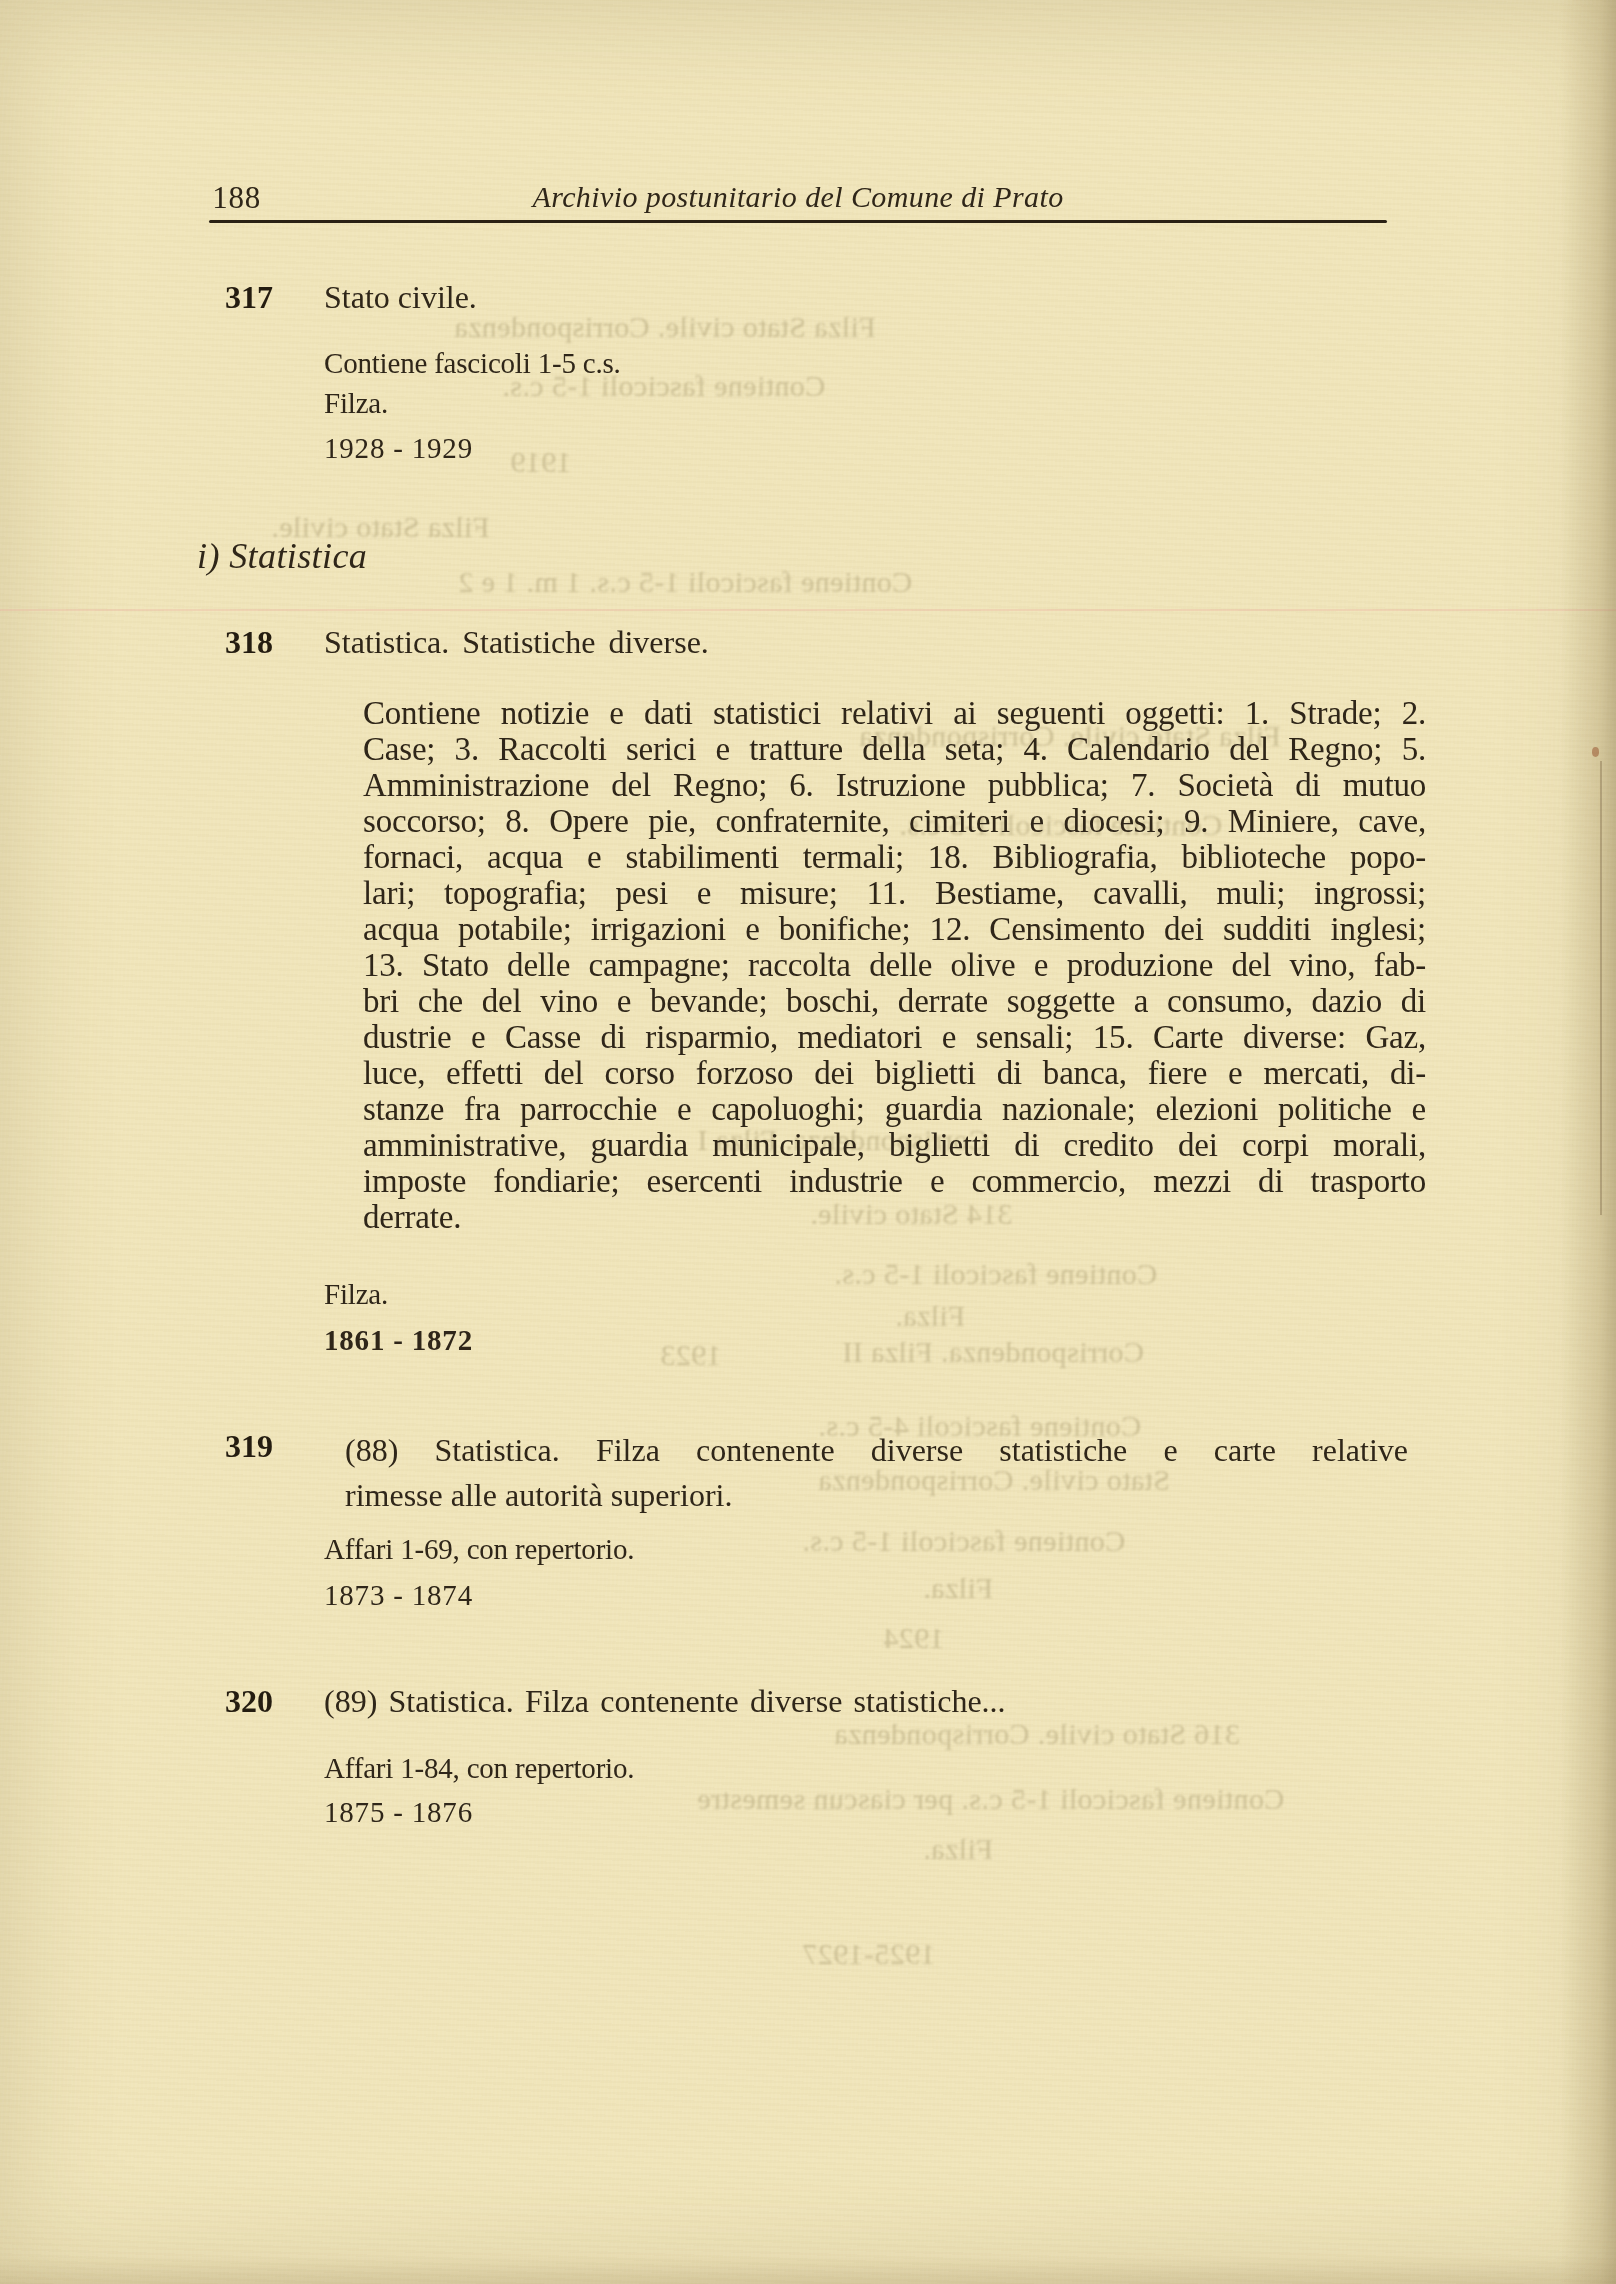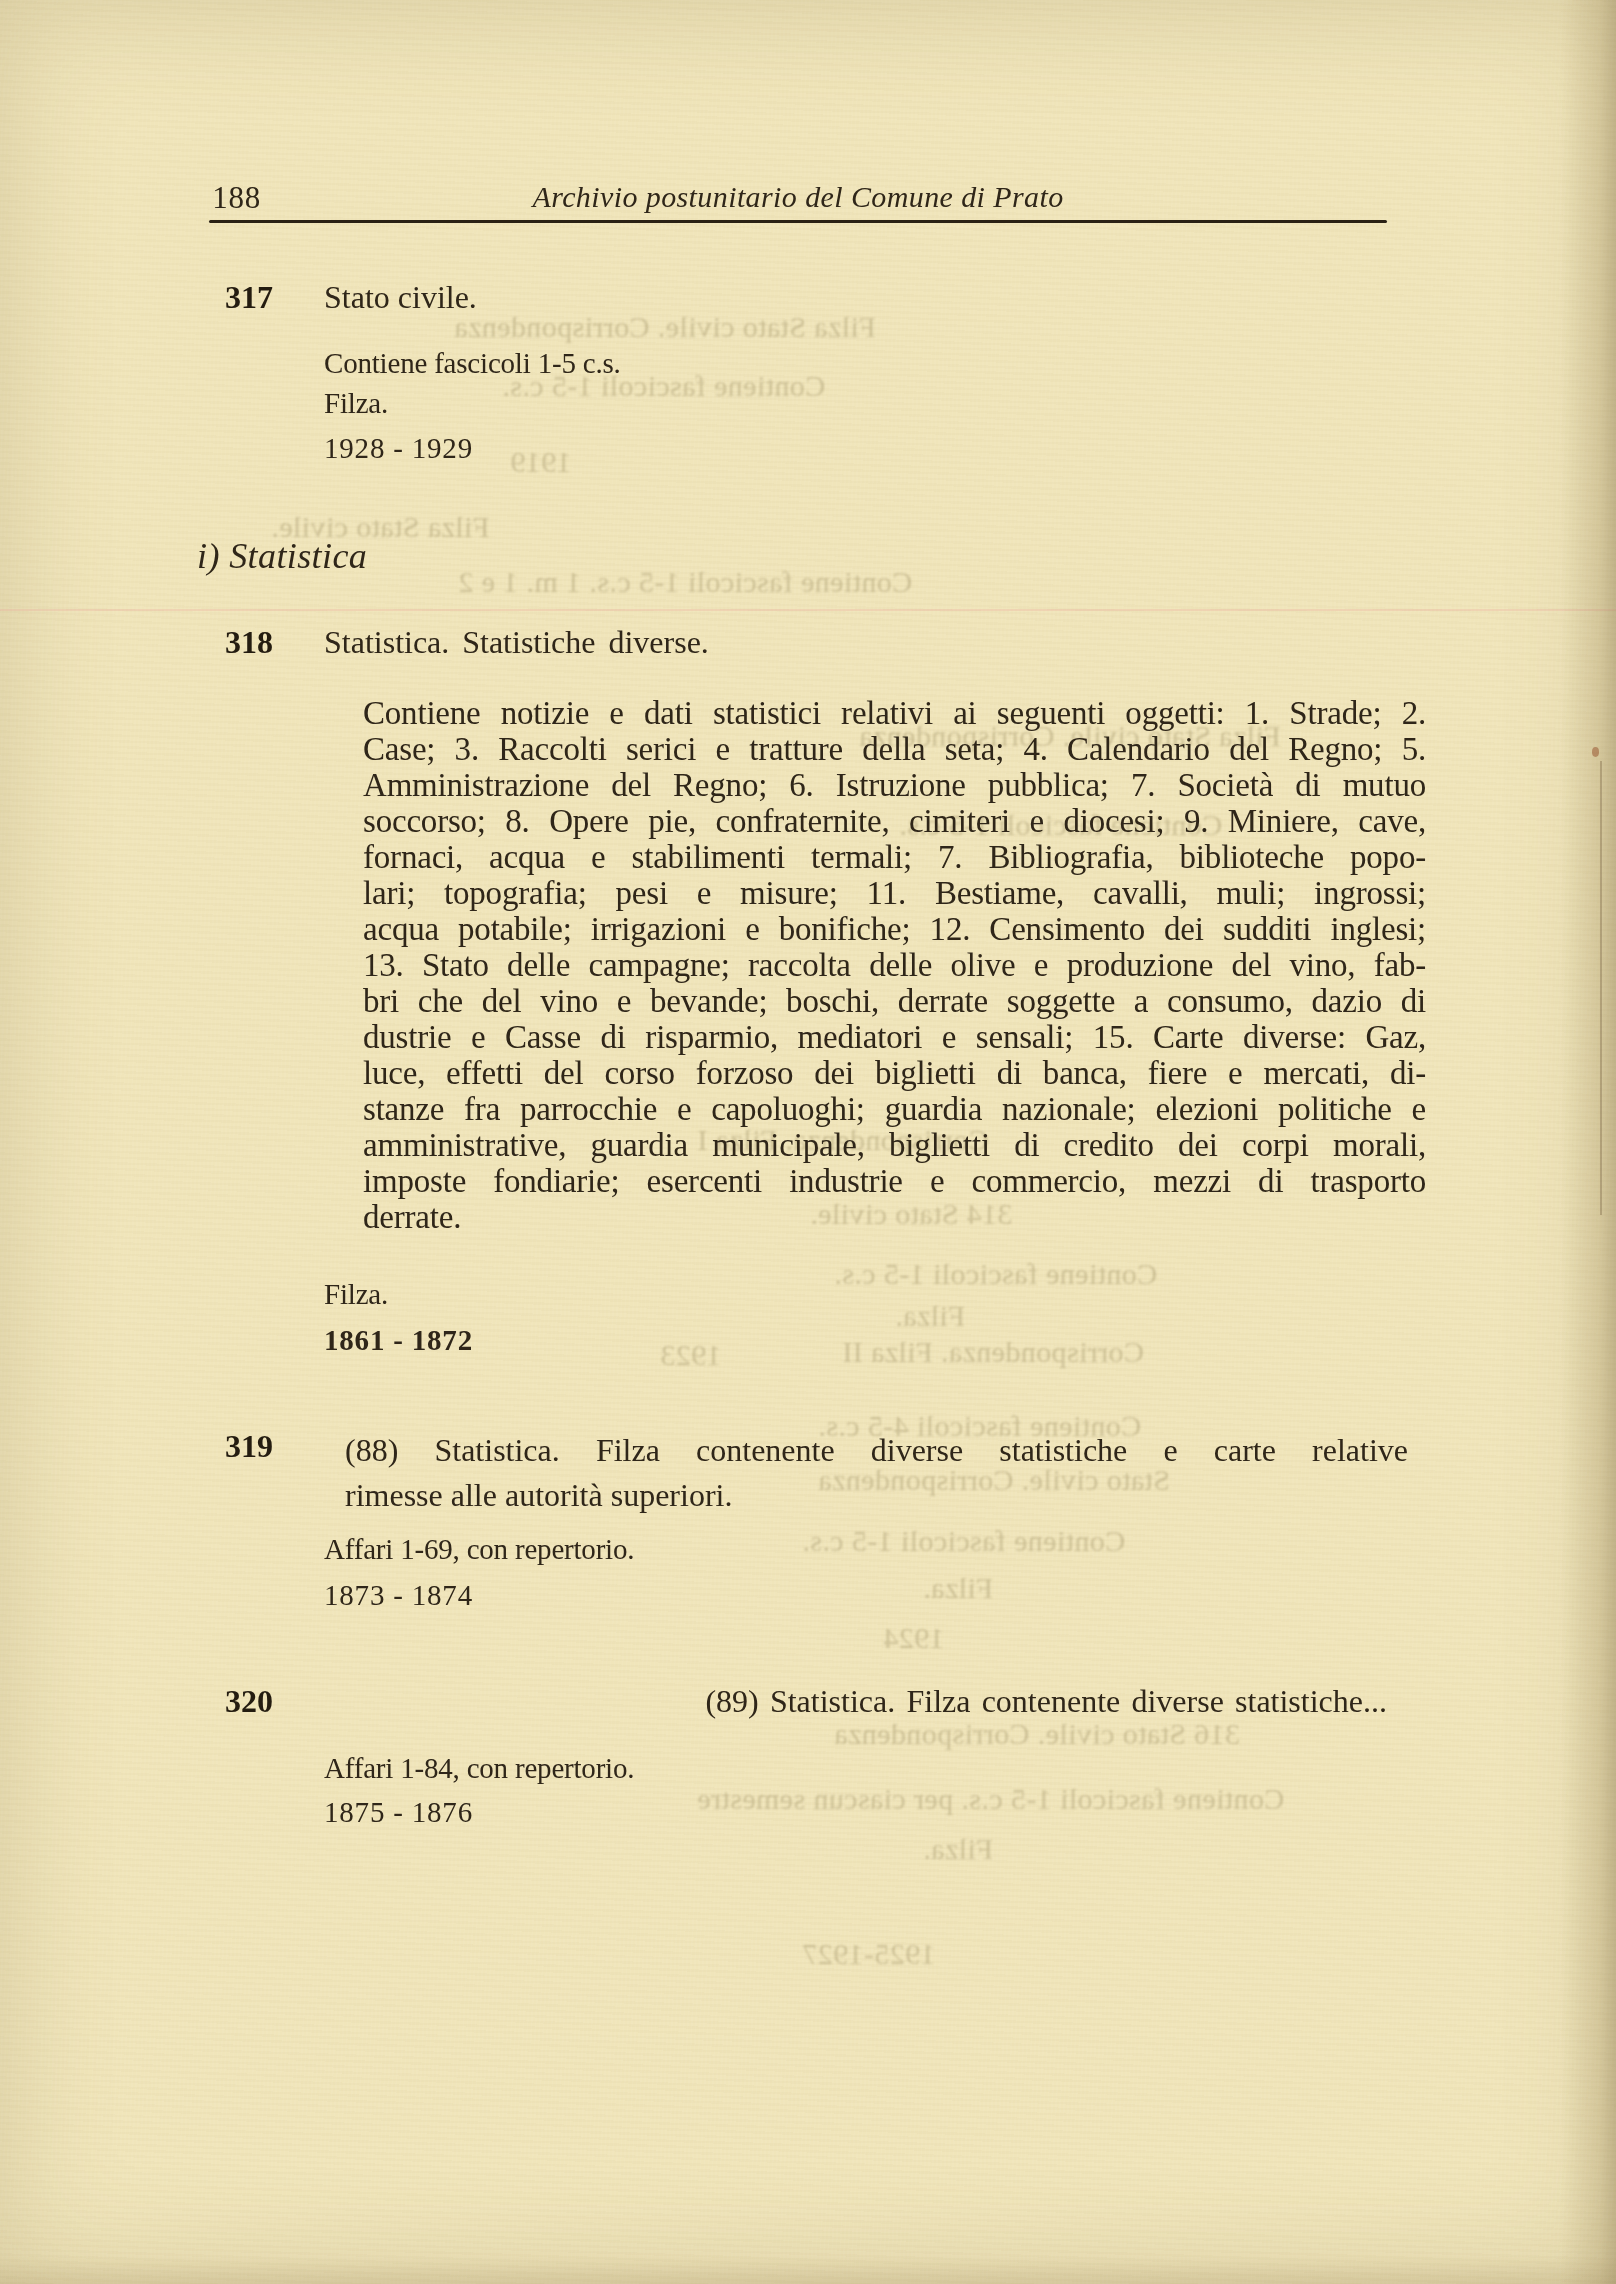--- a/index.html
+++ b/index.html
@@ -11,21 +11,21 @@
   #page{
     position:relative;width:1617px;height:2284px;overflow:hidden;
     background-color:#f0e5ba;
     background-image:
       repeating-linear-gradient(93deg, rgba(255,255,255,0.045) 0 1.6px, rgba(0,0,0,0) 1.6px 4px),
       repeating-linear-gradient(2deg, rgba(180,160,110,0.05) 0 2.4px, rgba(0,0,0,0) 2.4px 5.7px);
     box-shadow: inset 0 0 113px rgba(125,105,60,0.22);
     color:#2f2619;
   }
   .abs{position:absolute;}
-  .nowrap{white-space:nowrap;text-align:right;}
+  .nowrap{white-space:nowrap;}
 
   
   #running-head{left:209px;top:180px;width:1178px;height:40px;}
   #page-number{position:absolute;left:3.2px;top:0;font-size:31px;letter-spacing:0.8px;}
   #running-title{position:absolute;left:0;top:0;width:100%;text-align:center;
     font-style:italic;font-size:30px;letter-spacing:0.4px;}
   #header-rule{left:209px;top:220px;width:1178px;height:3.2px;background:#2a2114;border-radius:1.6px;}
 
   
   .entry-number{font-size:32px;font-weight:bold;color:#241c10;}
@@ -129,21 +129,21 @@
 
   <div class="abs nowrap" id="section-heading">i) Statistica</div>
 
   <div class="abs entry-number nowrap" id="e318-num">318</div>
   <div class="abs entry-title nowrap" id="e318-title">Statistica. Statistiche diverse.</div>
   <div class="abs" id="e318-para">
     <div class="pline just">Contiene notizie e dati statistici relativi ai seguenti oggetti: 1. Strade; 2.</div>
     <div class="pline just">Case; 3. Raccolti serici e tratture della seta; 4. Calendario del Regno; 5.</div>
     <div class="pline just">Amministrazione del Regno; 6. Istruzione pubblica; 7. Società di mutuo</div>
     <div class="pline just">soccorso; 8. Opere pie, confraternite, cimiteri e diocesi; 9. Miniere, cave,</div>
-    <div class="pline just">fornaci, acqua e stabilimenti termali; 7. Bibliografia, biblioteche popo-</div>
+    <div class="pline just">fornaci, acqua e stabilimenti termali; 18. Bibliografia, biblioteche popo-</div>
     <div class="pline just">lari; topografia; pesi e misure; 11. Bestiame, cavalli, muli; ingrossi;</div>
     <div class="pline just">acqua potabile; irrigazioni e bonifiche; 12. Censimento dei sudditi inglesi;</div>
     <div class="pline just">13. Stato delle campagne; raccolta delle olive e produzione del vino, fab-</div>
     <div class="pline just">bri che del vino e bevande; boschi, derrate soggette a consumo, dazio di</div>
     <div class="pline just">dustrie e Casse di risparmio, mediatori e sensali; 15. Carte diverse: Gaz,</div>
     <div class="pline just">luce, effetti del corso forzoso dei biglietti di banca, fiere e mercati, di-</div>
     <div class="pline just">stanze fra parrocchie e capoluoghi; guardia nazionale; elezioni politiche e</div>
     <div class="pline just">amministrative, guardia municipale, biglietti di credito dei corpi morali,</div>
     <div class="pline just">imposte fondiarie; esercenti industrie e commercio, mezzi di trasporto</div>
     <div class="pline">derrate.</div>

